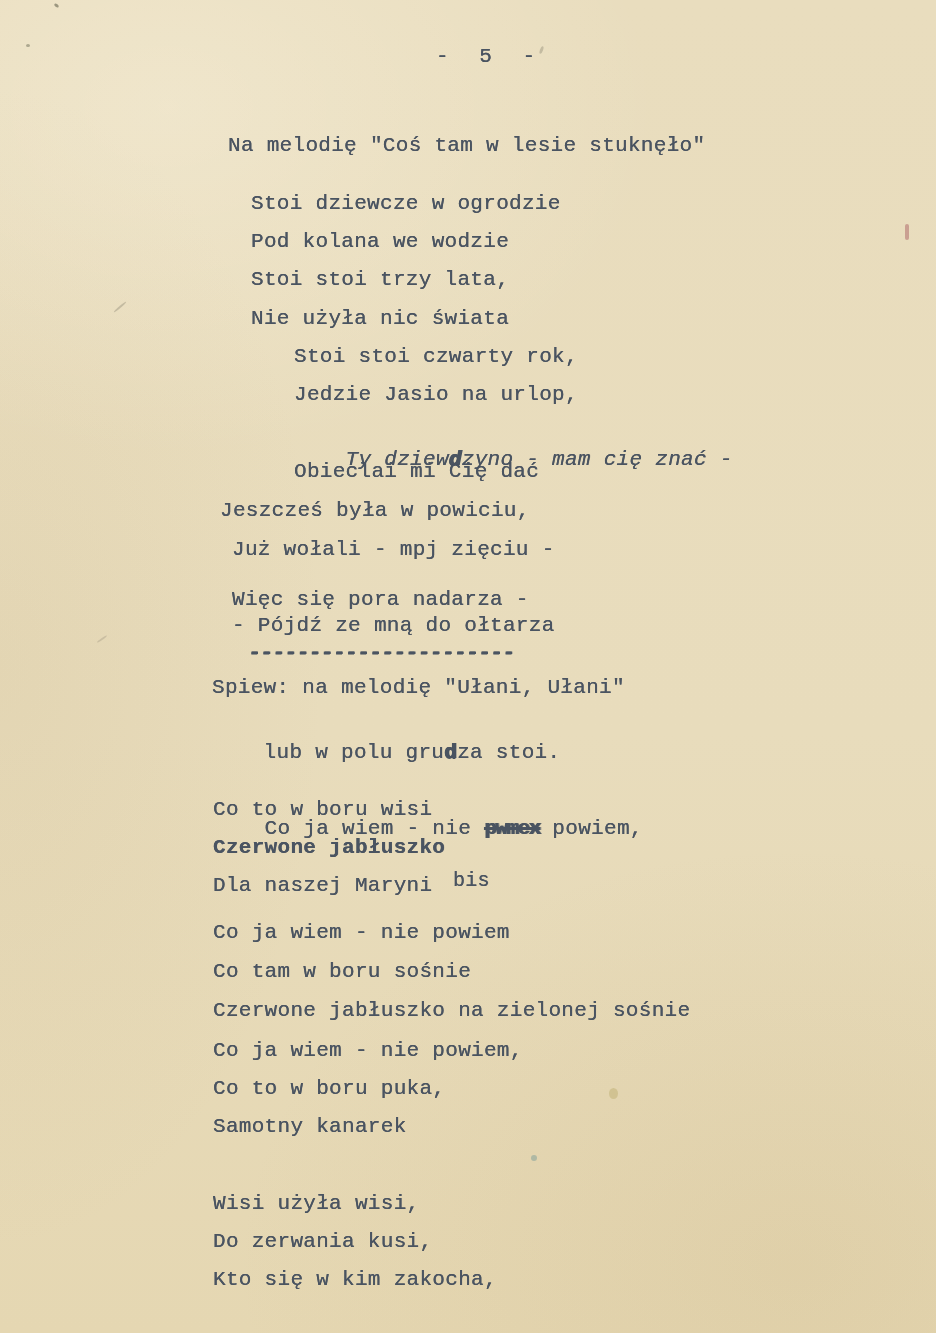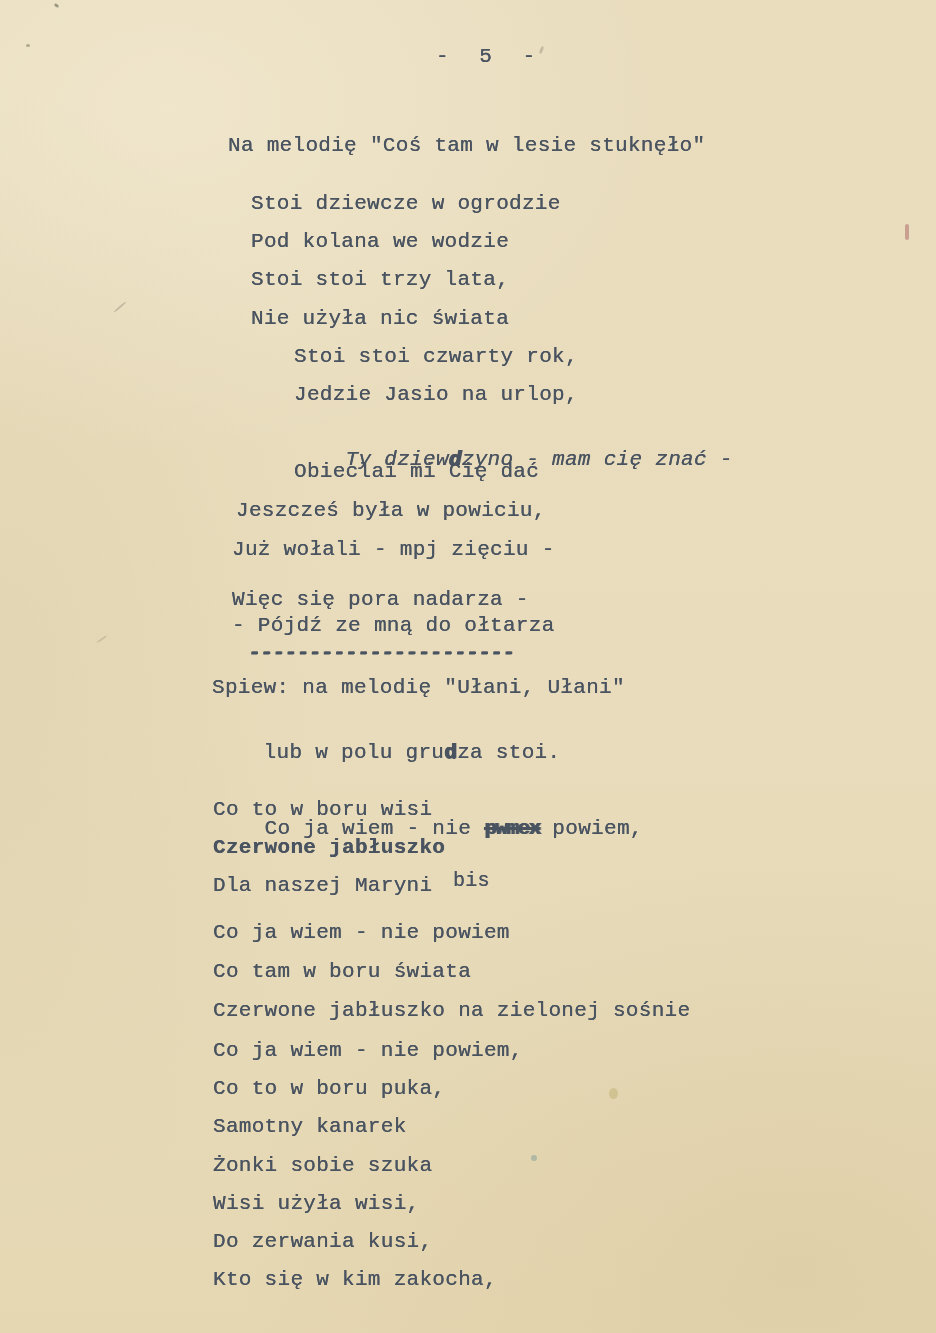--- a/index.html
+++ b/index.html
@@ -77,45 +77,44 @@
   <div class="tline" style="left:251px; top:267px;">Stoi stoi trzy lata,</div>
   <div class="tline" style="left:251px; top:306px;">Nie użyła nic świata</div>
 
   <div class="tline" style="left:294px; top:344px;">Stoi stoi czwarty rok,</div>
   <div class="tline" style="left:294px; top:382px;">Jedzie Jasio na urlop,</div>
   <div class="tline" style="left:294px; top:421px;font-style:italic;">
     <span>Ty dziew</span><span class="overstrike">d</span><span>zyno - mam cię znać -</span>
   </div>
   <div class="tline" style="left:294px; top:459px;">Obieclai mi Cię dać</div>
 
-  <div class="tline" style="left:236px; top:498px;">Jeszcześ była w powiciu,</div>
+  <div class="tline" style="left:220px; top:498px;">Jeszcześ była w powiciu,</div>
   <div class="tline" style="left:232px; top:537px;">Już wołali - mpj zięciu -</div>
   <div class="tline" style="left:232px; top:575px;margin-top:12px;">Więc się pora nadarza -</div>
   <div class="tline" style="left:232px; top:613px;">- Pójdź ze mną do ołtarza</div>
 
   <div class="tline divider" style="left:248px; top:640px;">----------------------</div>
 
   <div class="tline" style="left:212px; top:675px;">Spiew: na melodię "Ułani, Ułani"</div>
   <div class="tline" style="left:212px; top:714px;">
     <span>lub w polu gru</span><span class="overstrike">d</span><span>za stoi.</span>
   </div>
 
   <div class="tline" style="left:213px; top:790px;">
     <span>Co ja wiem - nie </span><span class="struck">pwmex</span><span> powiem,</span>
   </div>
   <div class="tline" style="left:213px; top:797px;">Co to w boru wisi</div>
   <div class="tline" style="left:213px; top:835px;font-weight:bold;">Czerwone jabłuszko</div>
   <div class="tline bis" style="left:453px; top:852px;margin-top:16px;">bis</div>
   <div class="tline" style="left:213px; top:873px;">Dla naszej Maryni</div>
 
   <div class="tline" style="left:213px; top:920px;">Co ja wiem - nie powiem</div>
-  <div class="tline" style="left:213px; top:959px;">Co tam w boru świata</div>
+  <div class="tline" style="left:213px; top:959px;">Co tam w boru sośnie</div>
   <div class="tline" style="left:213px; top:1038px;">Co ja wiem - nie powiem,</div>
 
   <div class="tline" style="left:213px; top:998px;">Czerwone jabłuszko na zielonej sośnie</div>
   <div class="tline" style="left:213px; top:1076px;">Co to w boru puka,</div>
   <div class="tline" style="left:213px; top:1114px;">Samotny kanarek</div>
-  <div class="tline" style="left:213px; top:1153px;">Żonki sobie szuka</div>
   <div class="tline" style="left:213px; top:1191px;">Wisi użyła wisi,</div>
   <div class="tline" style="left:213px; top:1229px;">Do zerwania kusi,</div>
   <div class="tline" style="left:213px; top:1267px;">Kto się w kim zakocha,</div>
 
 </div>
 
 </body></html>

